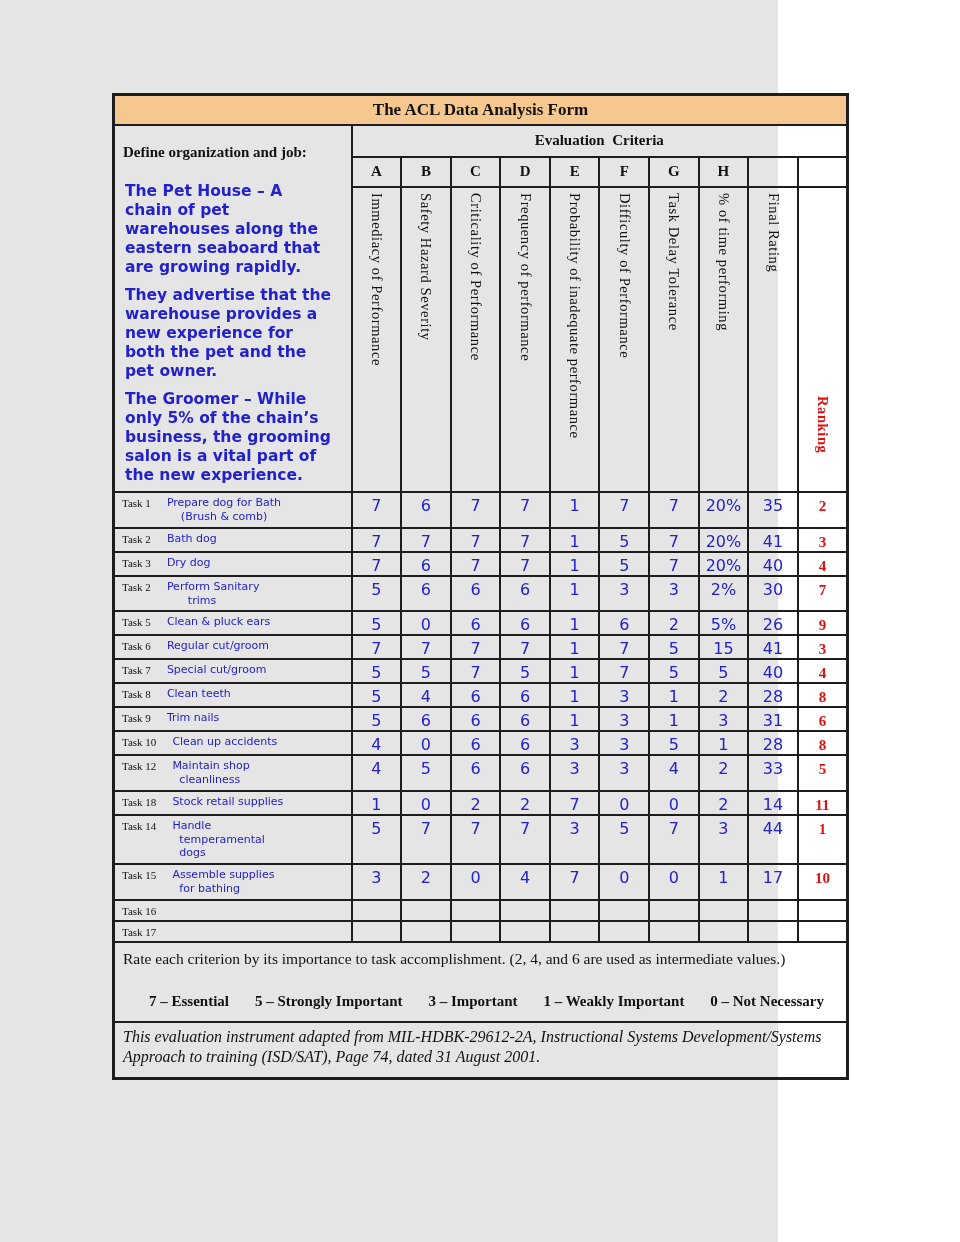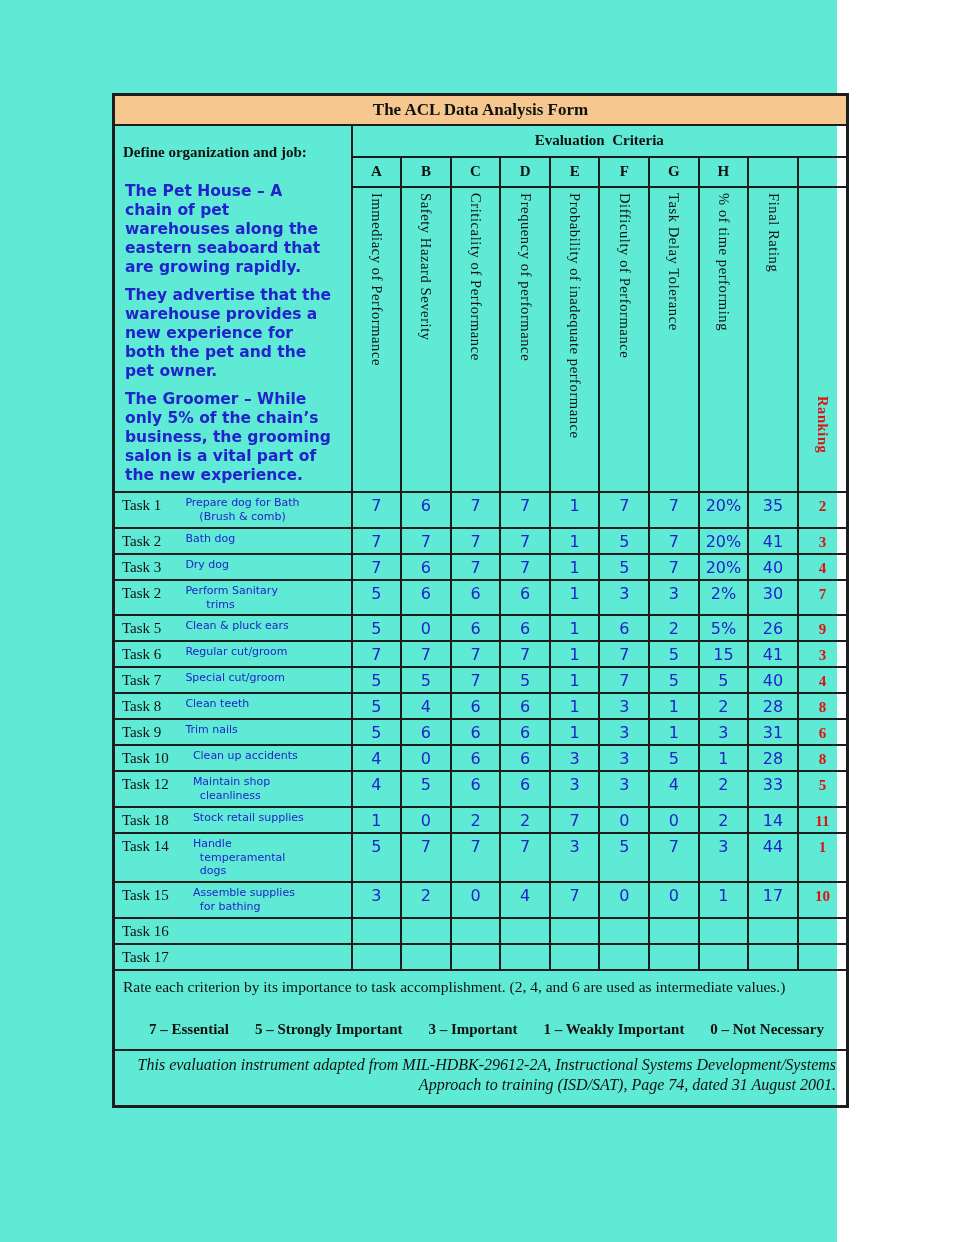--- a/index.html
+++ b/index.html
@@ -1,20 +1,20 @@
 <!DOCTYPE html>
 <html><head>
 <meta charset="utf-8">
 <style>
   html, body { margin: 0; padding: 0; background: #ffffff; }
   .page {
     position: relative;
-    width: 837px;
+    width: 778px;
     height: 1242px;
-    background: #5eead4;
+    background: #e5e5e5;
     font-family: "Liberation Serif", serif;
     color: #111111;
   }
   table.form {
     position: absolute;
     left: 112px;
     top: 93px;
     width: 736px;
     border-collapse: collapse;
     table-layout: fixed;
@@ -73,21 +73,21 @@
   .vhead {
     writing-mode: vertical-rl;
     font-size: 14.5px;
     letter-spacing: 0.6px;
     white-space: pre;
   }
   .vhead.accent { color: #e01010; font-weight: bold; }
 
   td.task-cell { vertical-align: top; padding: 3px 2px 3px 7px; }
   .task-inner { display: flex; align-items: flex-start; }
-  .task-label { font-size: 15px; margin-right: 24px; white-space: nowrap; padding-top: 1px; }
+  .task-label { font-size: 11px; margin-right: 16px; white-space: nowrap; padding-top: 1px; }
   .task-name {
     color: #2222cc;
     font-family: "DejaVu Sans", sans-serif;
     font-size: 11px;
     line-height: 1.25;
     white-space: pre;
   }
   td.val {
     color: #2222cc;
     font-family: "DejaVu Sans", sans-serif;
@@ -112,21 +112,20 @@
     font-weight: bold;
     font-size: 15px;
     margin: 25px 14px 0 26px;
   }
   td.source-cell {
     font-style: italic;
     font-size: 16px;
     padding: 4px 10px 9px 8px;
     line-height: 1.3;
     vertical-align: top;
-    text-align: right;
   }
 </style>
 </head>
 <body>
 
 <div class="page">
   <table class="form">
     <colgroup>
       <col class="c-left">
       <col class="c-val">

